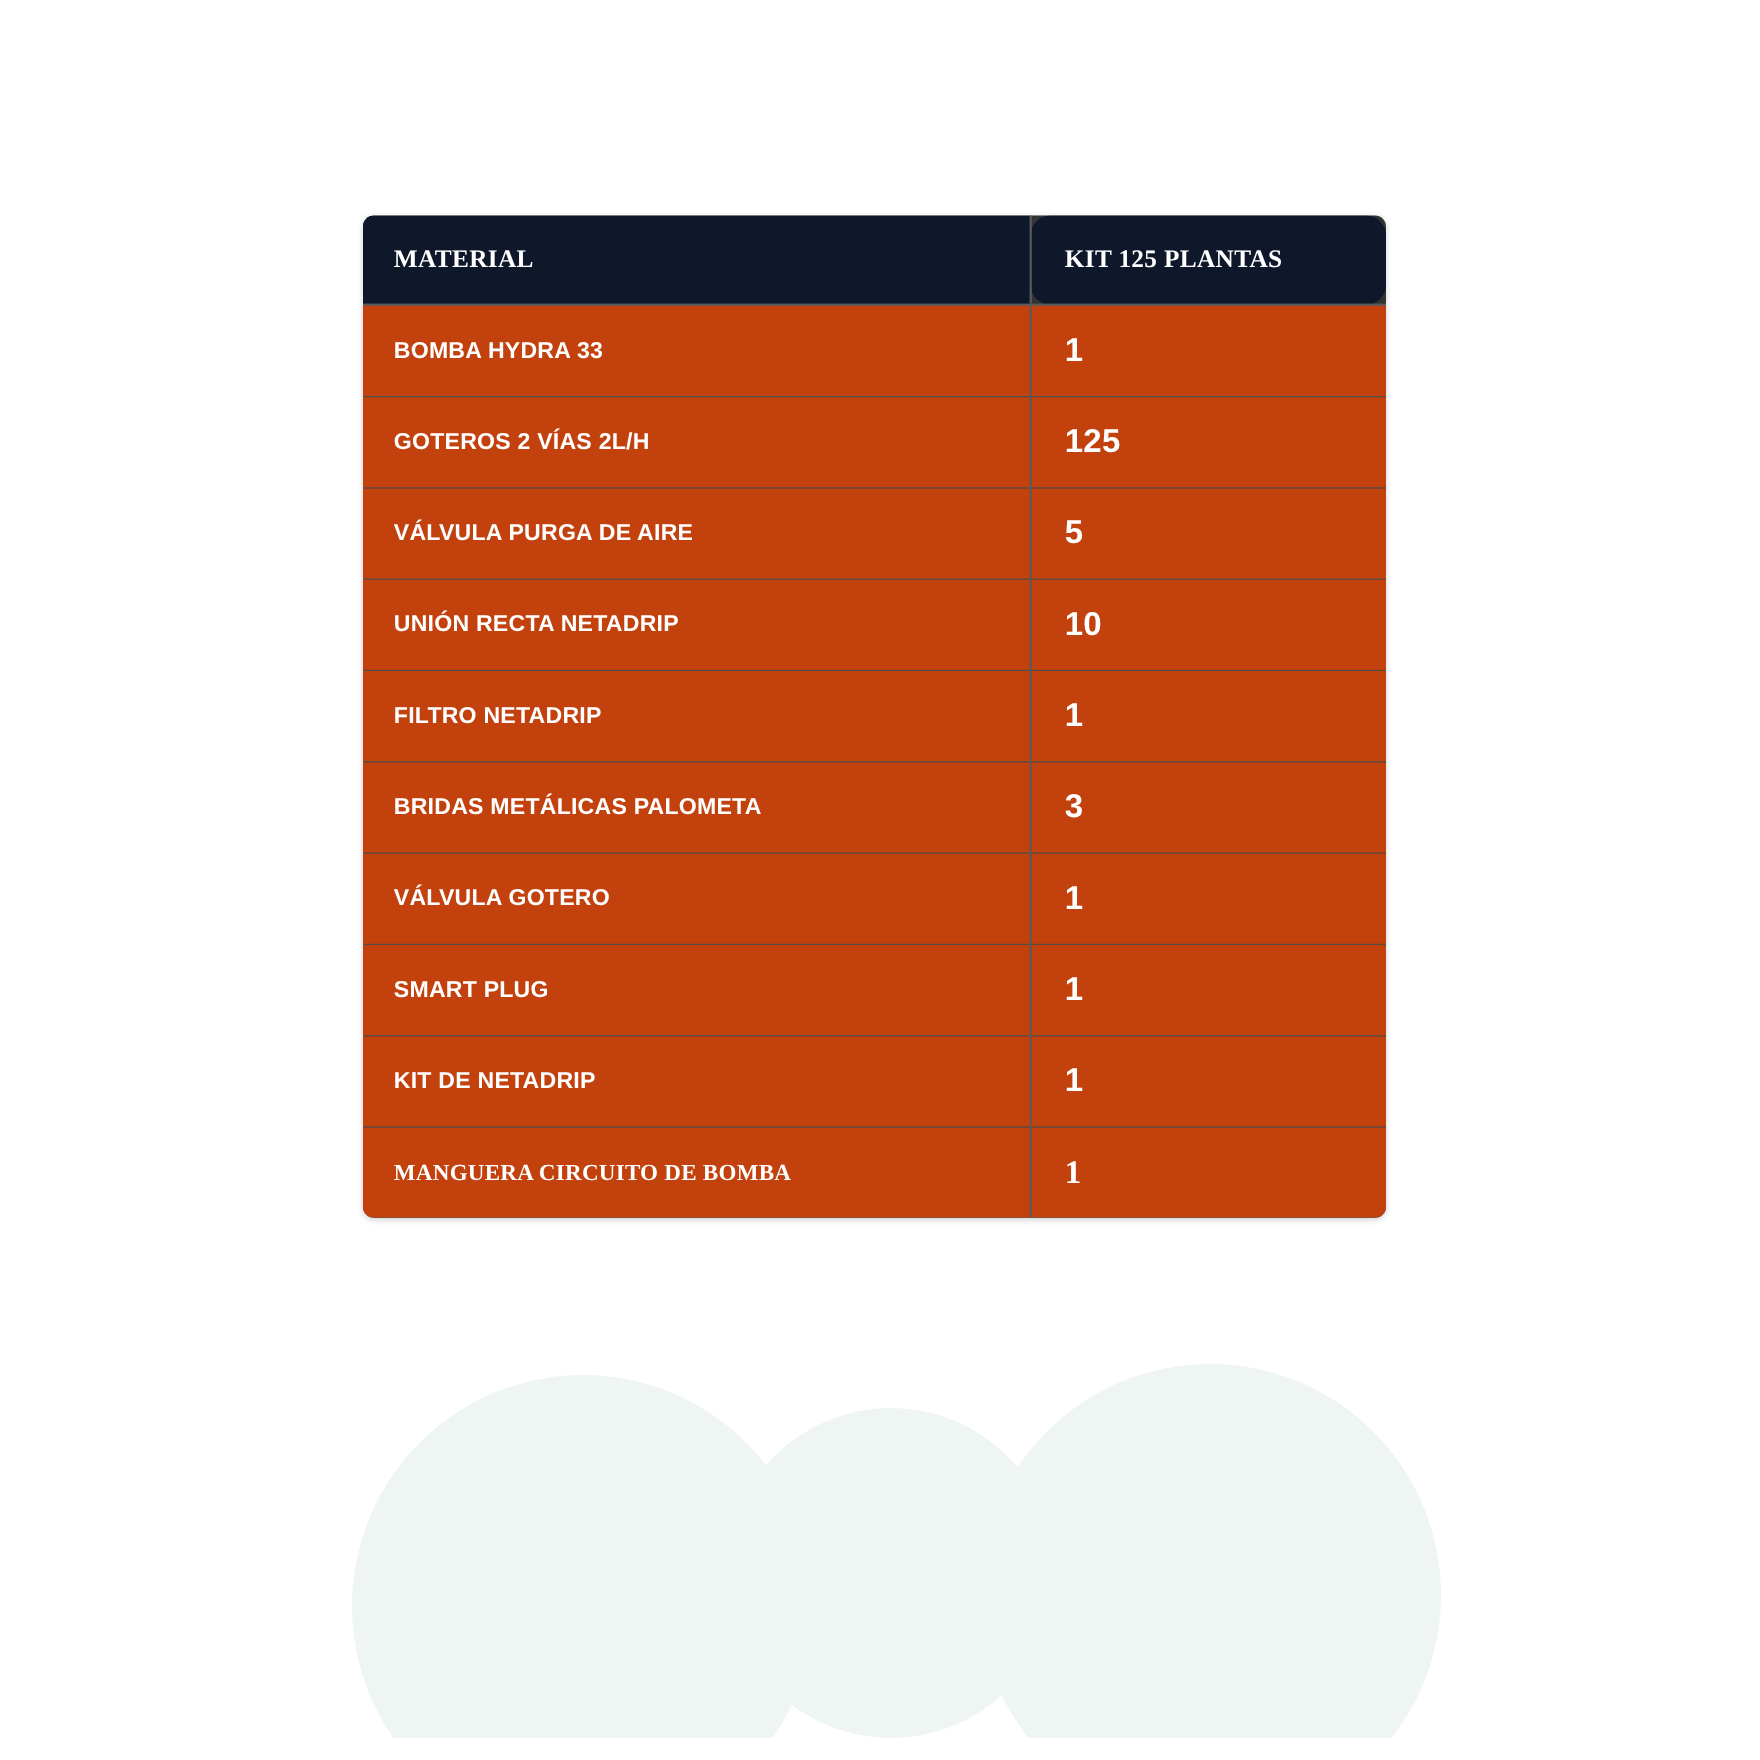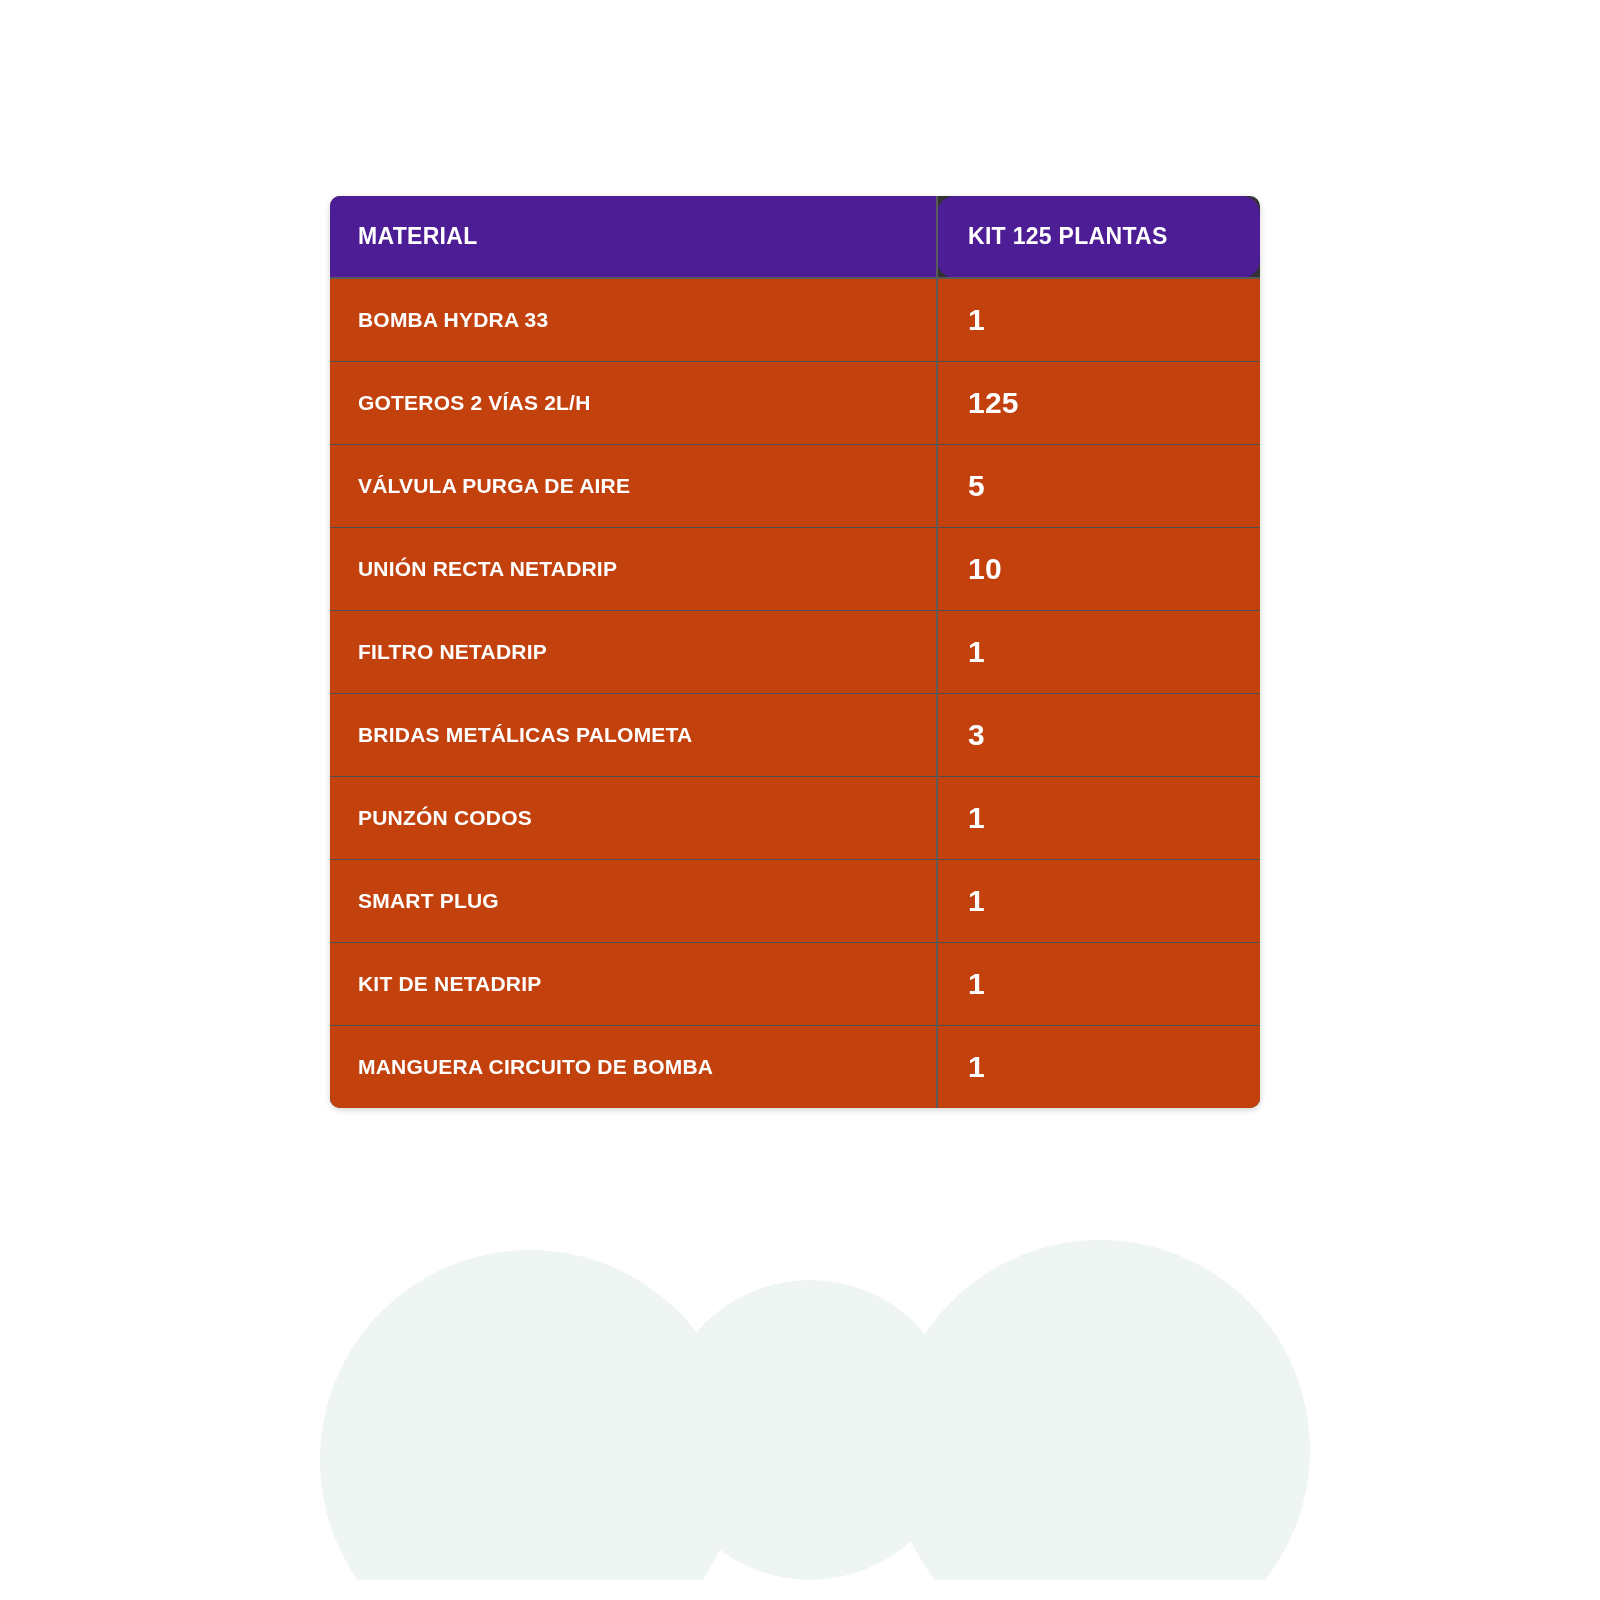--- a/index.html
+++ b/index.html
@@ -48,47 +48,49 @@
   table.kit-table {
     border-collapse: collapse;
     width: 100%;
     table-layout: fixed;
   }
 
   table.kit-table col.col-material { width: 607px; }
   table.kit-table col.col-qty { width: 323px; }
 
   table.kit-table thead th {
-    background: #4c1d95;
+    background: #0f172a;
     color: #ffffff;
     text-align: left;
     font-size: 23px;
     font-weight: bold;
     letter-spacing: 0.3px;
     padding: 27px 0 27px 28px;
     border-bottom: 2px solid #5a5a5a;
+    font-family: Liberation Serif, serif;
   }
   table.kit-table thead th.qty-head {
     padding-left: 30px;
     border-left: 2px solid #5a5a5a;
     border-radius: 18px;
   }
 
   table.kit-table tbody td {
     background: #c2410c;
     color: #ffffff;
     font-size: 21px;
     font-weight: bold;
     letter-spacing: 0.2px;
     padding: 24px 0 24px 28px;
     border-bottom: 1px solid #4e4e4e;
     vertical-align: middle;
   }
   table.kit-table tbody tr:last-child td {
     border-bottom: none;
+    font-family: Liberation Serif, serif;
   }
   table.kit-table tbody td.qty-cell {
     font-size: 30px;
     font-weight: bold;
     padding-left: 30px;
     border-left: 2px solid #5a5a5a;
   }
 </style>
 </head>
 <body>
@@ -130,21 +132,21 @@
       </tr>
       <tr>
         <td class="material-cell">FILTRO NETADRIP</td>
         <td class="qty-cell">1</td>
       </tr>
       <tr>
         <td class="material-cell">BRIDAS METÁLICAS PALOMETA</td>
         <td class="qty-cell">3</td>
       </tr>
       <tr>
-        <td class="material-cell">PUNZÓN CODOS</td>
+        <td class="material-cell">VÁLVULA GOTERO</td>
         <td class="qty-cell">1</td>
       </tr>
       <tr>
         <td class="material-cell">SMART PLUG</td>
         <td class="qty-cell">1</td>
       </tr>
       <tr>
         <td class="material-cell">KIT DE NETADRIP</td>
         <td class="qty-cell">1</td>
       </tr>

